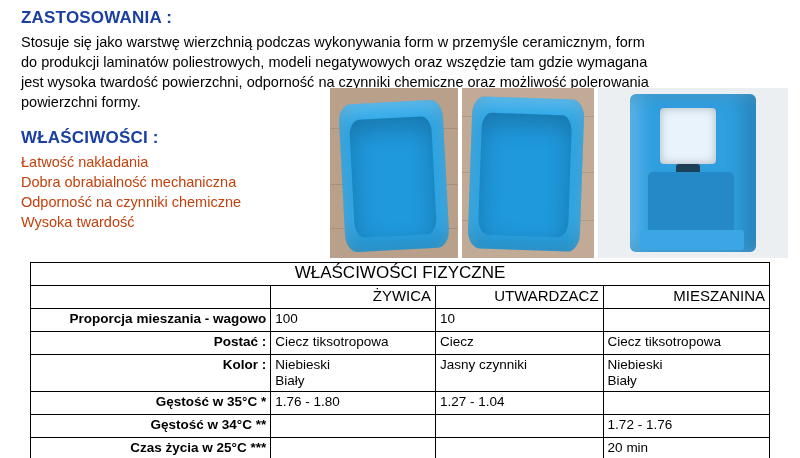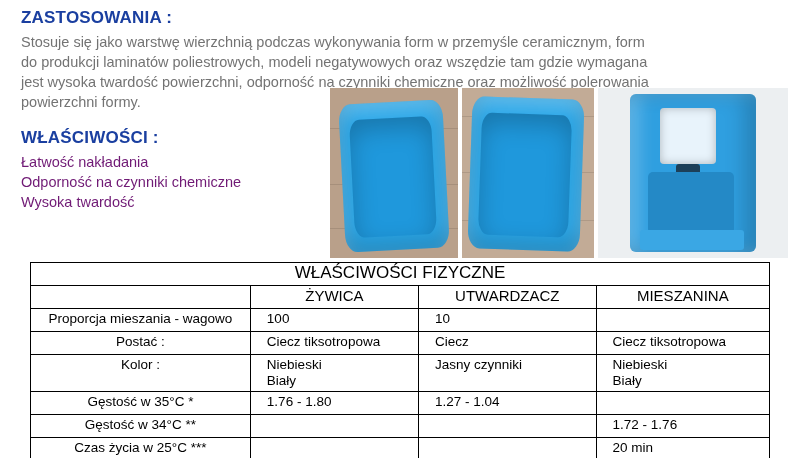--- a/index.html
+++ b/index.html
@@ -36,35 +36,35 @@
     font-size: 17px;
     letter-spacing: 0.2px;
     margin: 0 0 4px 0;
   }
 
   .para {
     font-size: 14.5px;
     line-height: 20px;
     margin: 0;
     width: 630px;
-    color: #737373;
+    color: #000000;
   }
 
   .props-heading {
     margin-top: 16px;
   }
 
   .props-list {
     list-style: none;
     margin: 2px 0 0 0;
     padding: 0;
     font-size: 14.5px;
     line-height: 20px;
     width: 300px;
-    color: #701a75;
+    color: #c2410c;
   }
 
   
   .photos {
     position: absolute;
     left: 330px;
     top: 88px;
     width: 460px;
     height: 170px;
     display: flex;
@@ -149,58 +149,60 @@
   table.spec {
     position: absolute;
     left: 30px;
     top: 262px;
     width: 740px;
     border-collapse: collapse;
     font-size: 13.5px;
   }
   table.spec td {
     border: 1px solid #000000;
-    padding: 2px 16px;
+    padding: 2px 4px;
     vertical-align: top;
     line-height: 16px;
     height: 18px;
   }
   .title-cell {
     text-align: center;
     font-size: 17px;
     padding: 3px 0 4px 0;
   }
   .colhead {
-    text-align: center;
+    text-align: right;
     font-size: 15px;
     padding: 3px 0 4px 0;
   }
   .label-cell {
-    text-align: center;
+    text-align: right;
     width: 248px;
     padding-left: 6px;
+    font-weight: bold;
   }
   .val {
     text-align: left;
     width: 164px;
   }
   .two-line { line-height: 16px; margin-left: 8px; }
 </style>
 </head>
 <body>
 
 <div class="page">
 
   <div class="text-col">
     <h2 class="section-heading">ZASTOSOWANIA :</h2>
     <p class="para">Stosuje się jako warstwę wierzchnią podczas wykonywania form w przemyśle ceramicznym, form do produkcji laminatów poliestrowych, modeli negatywowych oraz wszędzie tam gdzie wymagana jest wysoka twardość powierzchni, odporność na czynniki chemiczne oraz możliwość polerowania powierzchni formy.</p>
 
     <h2 class="section-heading props-heading">WŁAŚCIWOŚCI :</h2>
     <ul class="props-list">
       <li>Łatwość nakładania</li>
+      <li>Dobra obrabialność mechaniczna</li>
       <li>Odporność na czynniki chemiczne</li>
       <li>Wysoka twardość</li>
     </ul>
   </div>
 
   <div class="photos">
     <div class="photo photo-1">
       <div class="wood-line" style="top:40px;"></div>
       <div class="wood-line" style="top:96px;"></div>
       <div class="wood-line" style="top:140px;"></div>

